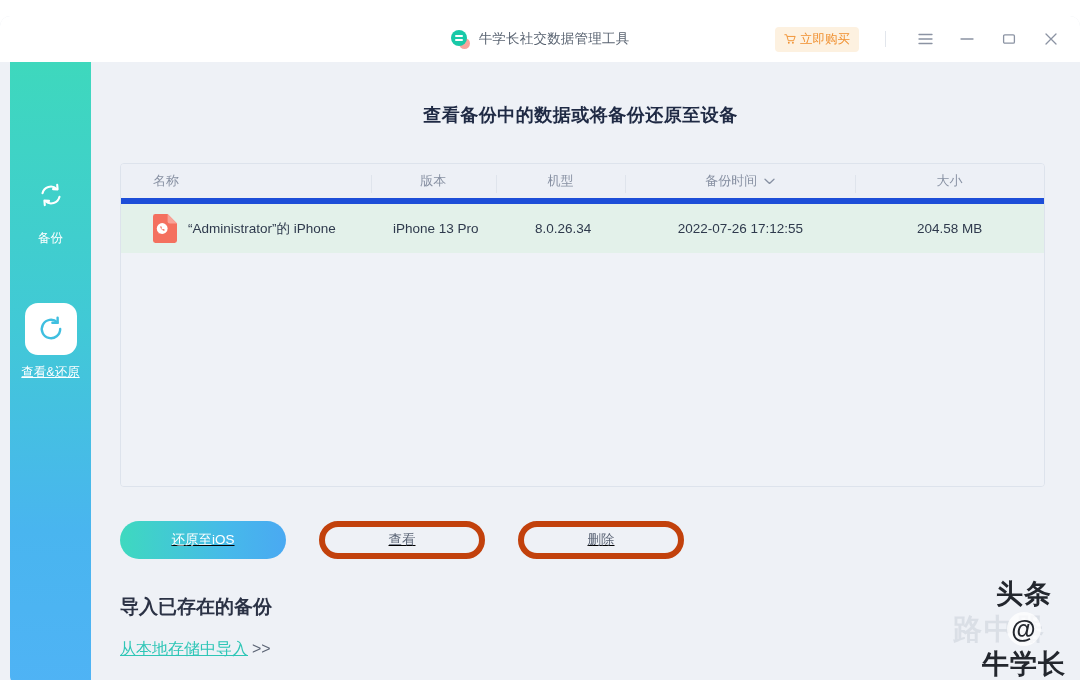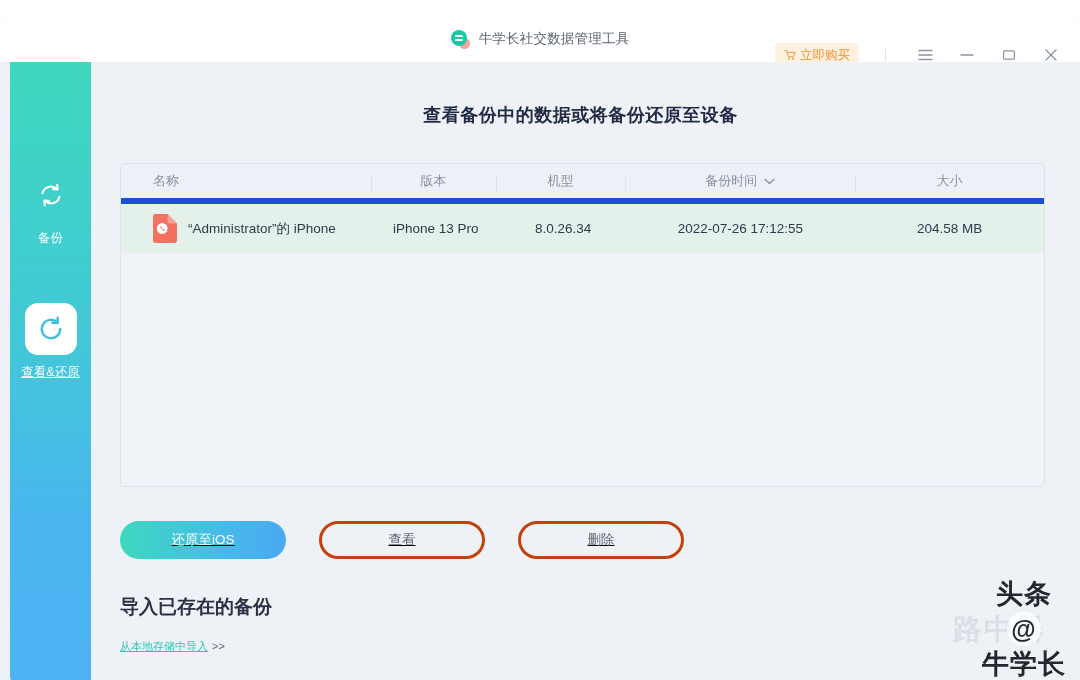--- a/index.html
+++ b/index.html
@@ -57,21 +57,21 @@
     box-shadow: 0 4px 0 0 #ffffff;
   }
   .app-title {
     font-size: 13.5px;
     color: #5a6472;
     letter-spacing: .2px;
     white-space: nowrap;
   }
 
   .tb-right {
-    position: absolute; right: 0; top: 16px;
+    position: absolute; right: 0; top: 0;
     height: 46px;
     display: flex; align-items: center;
     gap: 8px;
   }
   .buy-btn {
     display: flex; align-items: center; gap: 4px;
     background: #fdf1e0;
     color: #f09030;
     font-size: 12.5px;
     padding: 4px 9px;
@@ -209,34 +209,34 @@
     cursor: pointer;
     border: none;
     font-family: inherit;
   }
   .btn-primary {
     background: linear-gradient(90deg, #3ed9bf 0%, #46b9ea 65%, #4aa9f2 100%);
     color: #ffffff;
   }
   .btn-outline {
     background: transparent;
-    border: 3px solid #c2410c;
+    border: 6px solid #c2410c;
     color: #5b6576;
   }
 
   
   .import-sec { position: absolute; left: 29px; top: 532px; }
   .import-title {
     font-size: 19px;
     font-weight: bold;
     color: #2b3245;
   }
   .import-line {
     margin-top: 19px;
-    font-size: 11px;
+    font-size: 16px;
     color: #5d6676;
     display: flex; align-items: baseline;
     white-space: nowrap;
   }
   .import-link {
     color: #2ec6b6;
     text-decoration: underline;
     cursor: pointer;
   }
   .import-note { color: #5d6676; }

